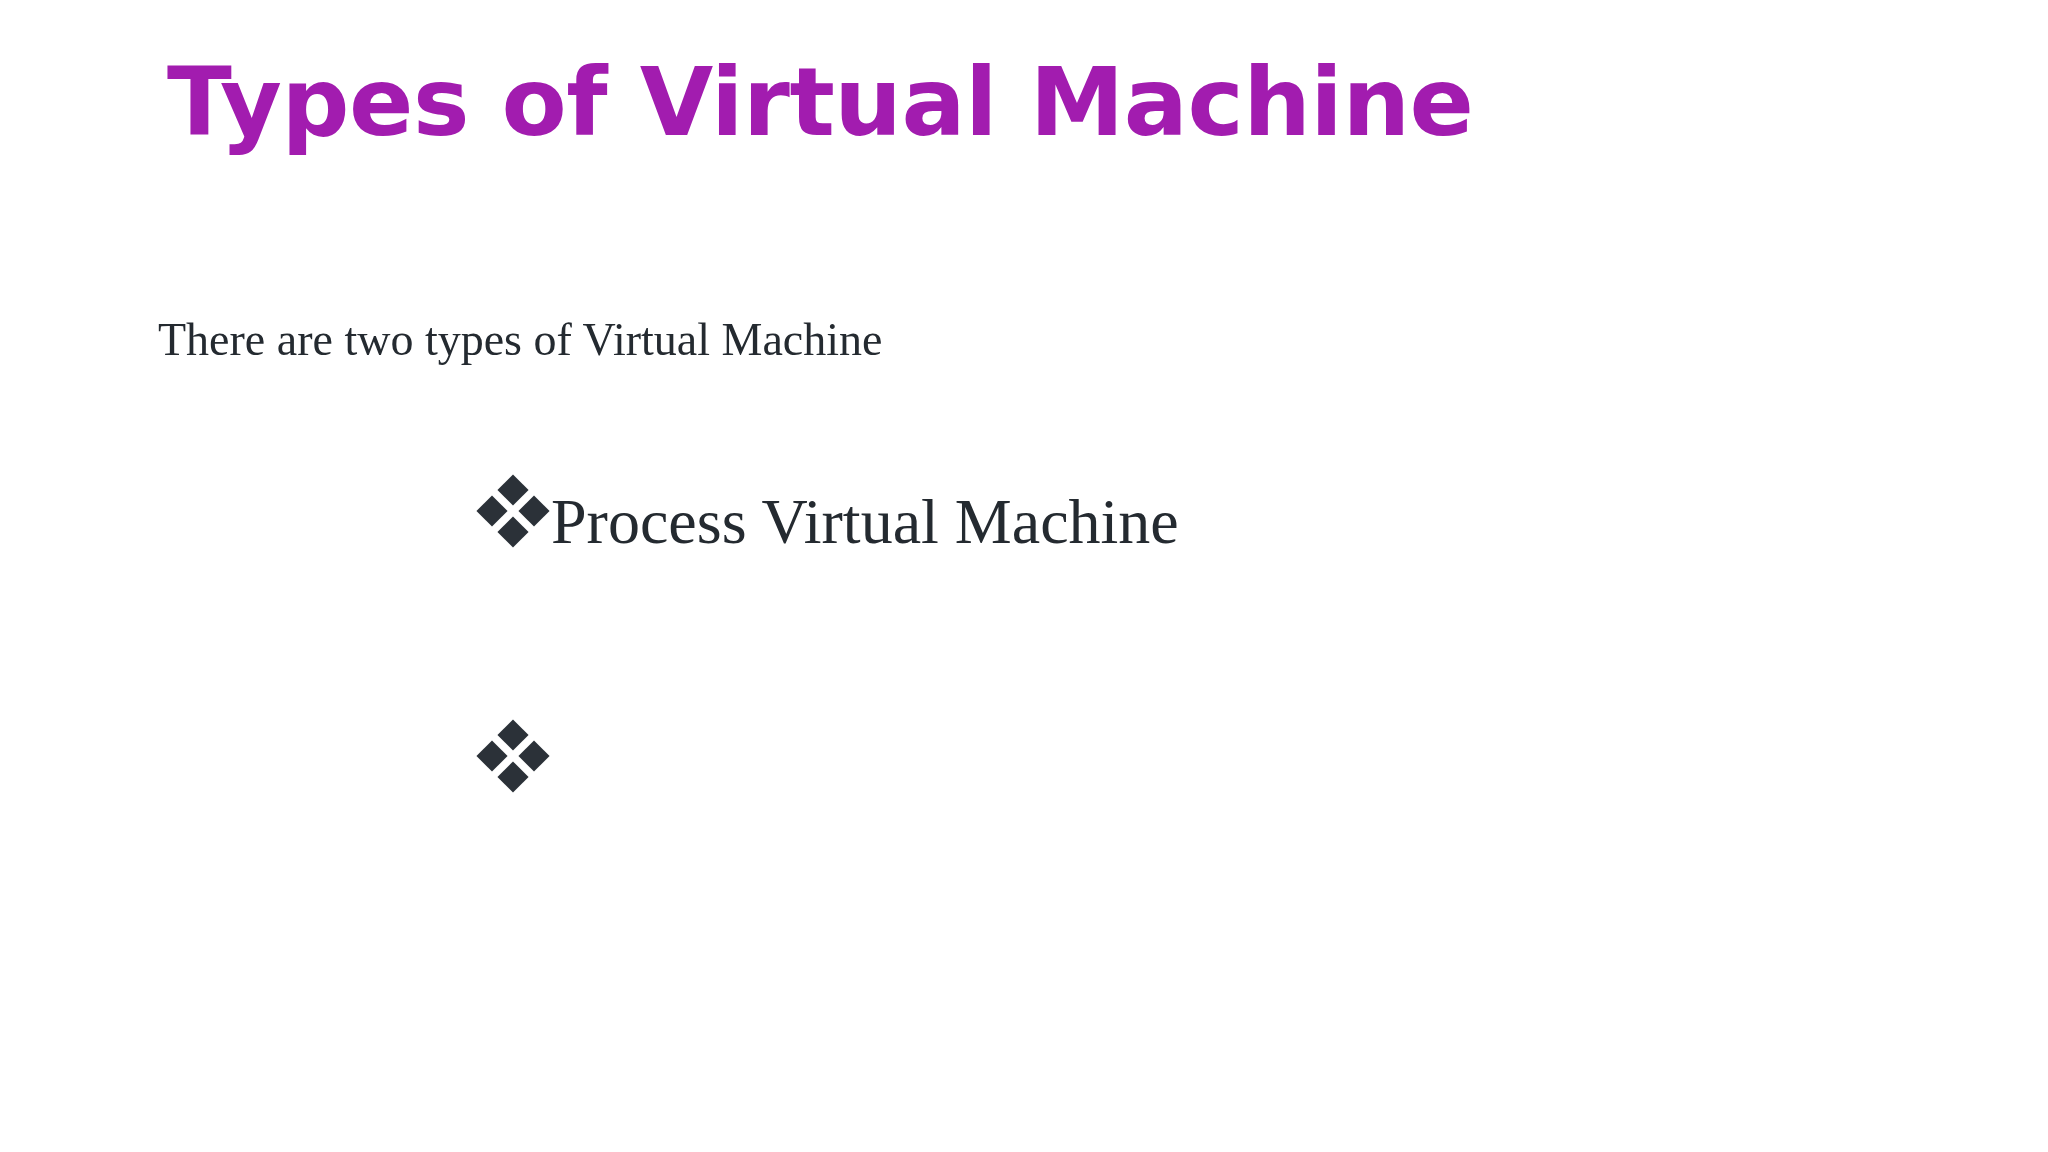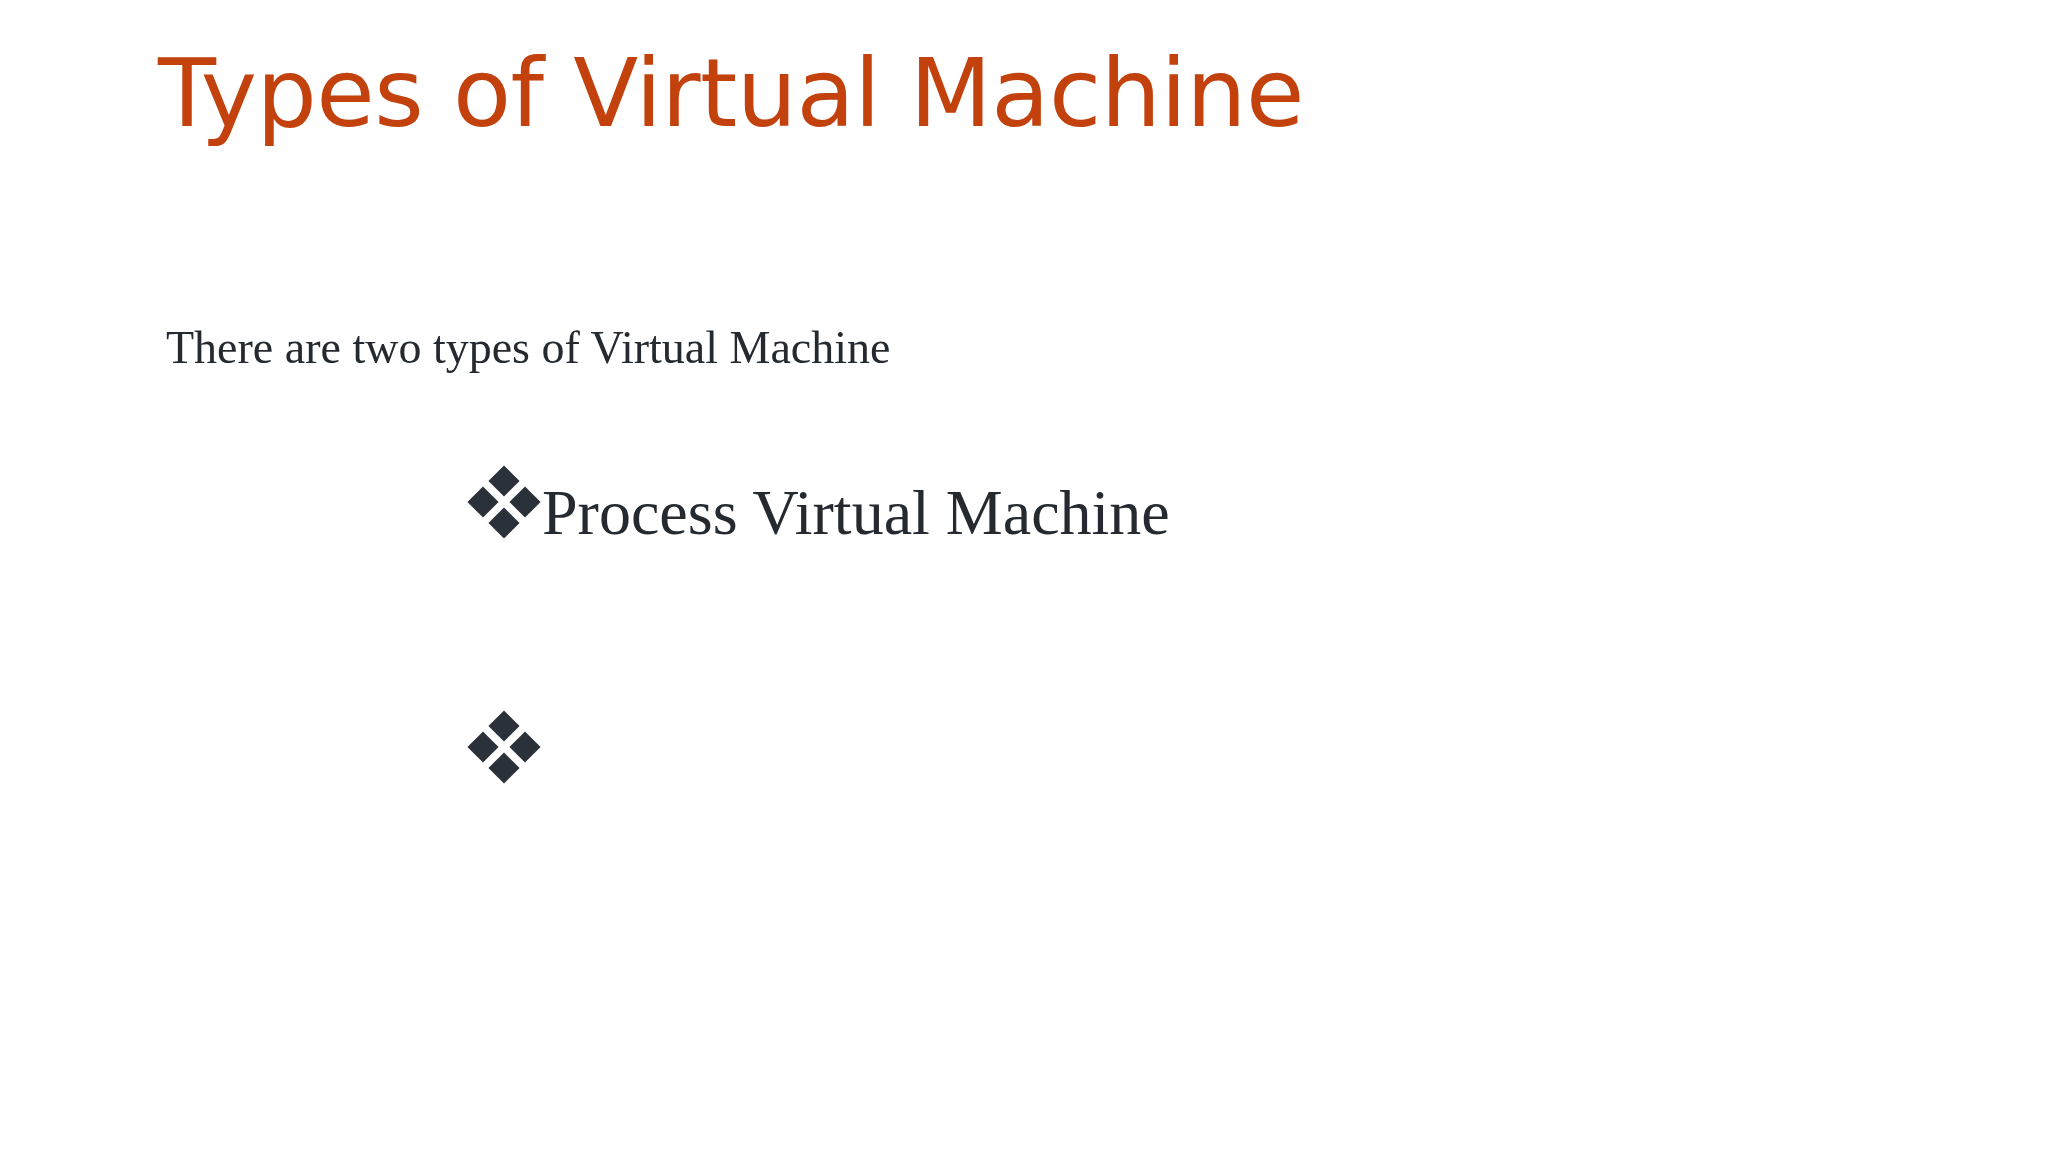--- a/index.html
+++ b/index.html
@@ -17,50 +17,50 @@
     font-family: "Liberation Sans", sans-serif;
     -webkit-font-smoothing: antialiased;
   }
 
   
   #slide-title {
     position: absolute;
     left: 158px;
     top: 44px;
     width: 1700px;
-    margin: 0;
+    margin: 9px;
     font-family: "DejaVu Sans", "Liberation Sans", sans-serif;
-    font-weight: 400;
+    font-weight: 700;
     font-size: 95px;
     line-height: 1.05;
     letter-spacing: -0.5px;
-    color: #c2410c;
+    color: #a21caf;
     white-space: nowrap;
   }
 
   
   #intro-text {
     position: absolute;
     left: 158px;
     top: 312px;
-    margin: 8px;
+    margin: 0;
     font-family: "Liberation Serif", "DejaVu Serif", serif;
     font-weight: 400;
     font-size: 46px;
     line-height: 1.2;
     color: #242a30;
     white-space: nowrap;
   }
 
   
   #bullet-list {
     position: absolute;
     left: 470px;
     top: 470px;
-    margin: 0;
+    margin: 9px;
     padding: 0;
     list-style: none;
     width: 1400px;
   }
 
   .bullet-row {
     display: flex;
     align-items: baseline;
     height: 245px;
     font-family: "Liberation Serif", "DejaVu Serif", serif;

